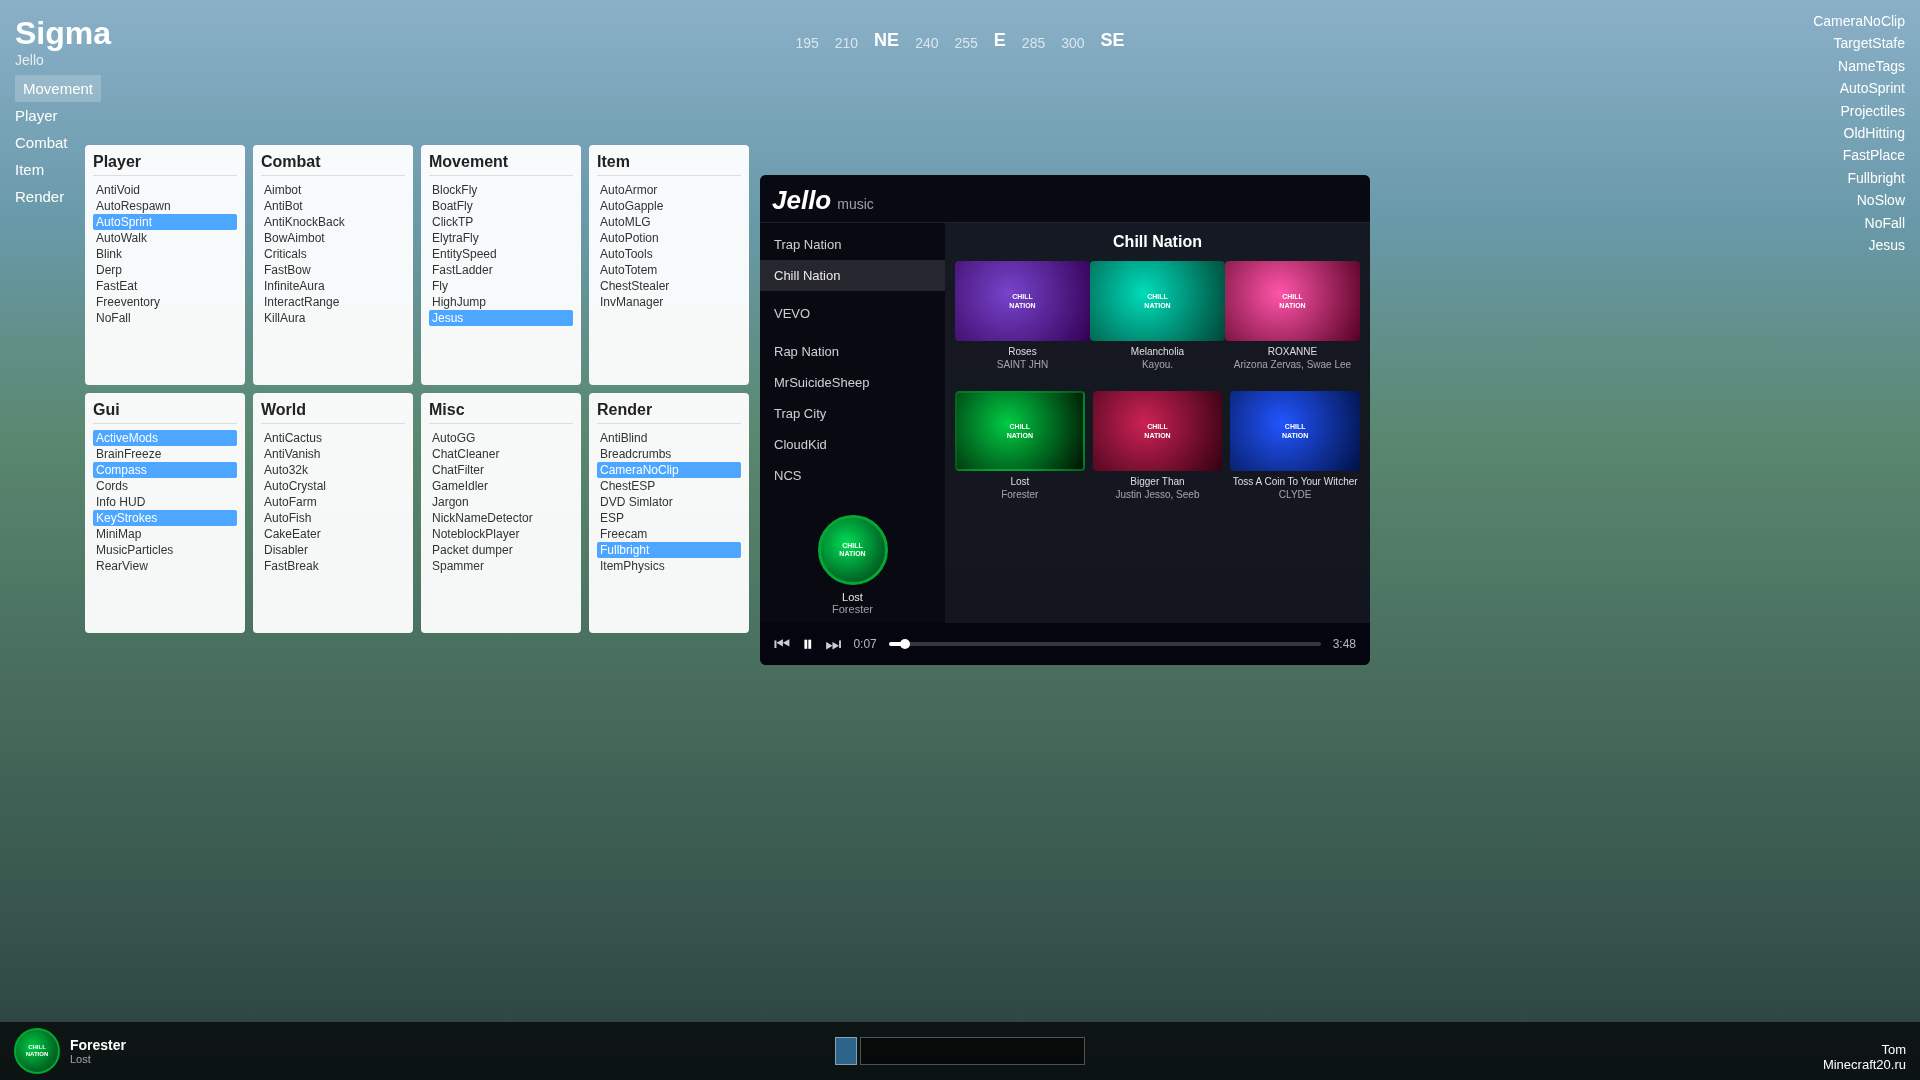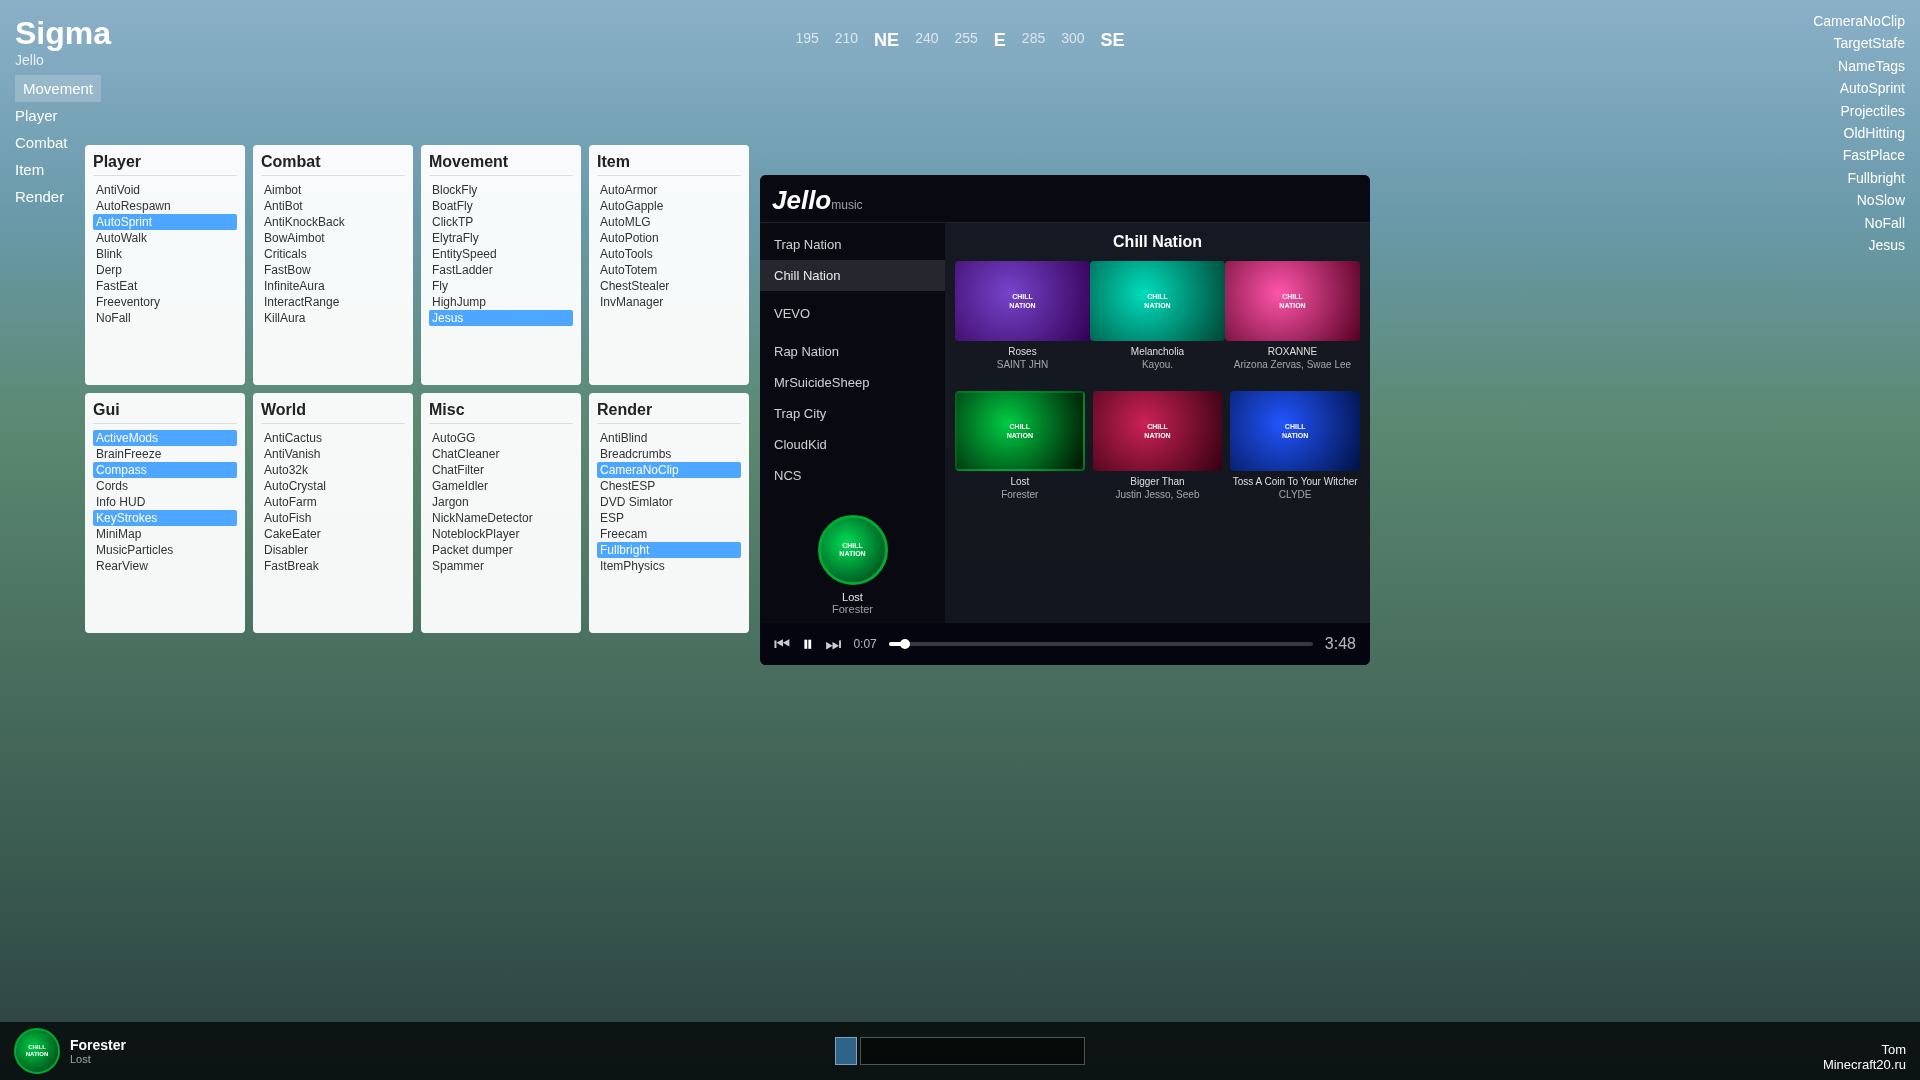--- a/index.html
+++ b/index.html
@@ -27,21 +27,21 @@
       z-index: 1;
     }
 
     
     .compass-bar {
       position: absolute;
       top: 30px;
       left: 50%;
       transform: translateX(-50%);
       display: flex;
-      align-items: flex-start;
+      align-items: flex-end;
       gap: 0;
       color: white;
       font-size: 14px;
     }
 
     .compass-direction {
       padding: 0 8px;
       color: rgba(255,255,255,0.7);
     }
     .compass-direction.main {
@@ -280,21 +280,21 @@
       <div class="menu-item">Freecam</div>
       <div class="menu-item active">Fullbright</div>
       <div class="menu-item">ItemPhysics</div>
     </div>
   </div>
 
   <div style="position:absolute;top:175px;left:760px;width:610px;background:rgba(15,15,25,0.93);border-radius:6px;overflow:hidden;color:white;">
 
     <div style="display:flex;align-items:baseline;padding:10px 12px 6px;background:rgba(8,8,18,0.95);border-bottom:1px solid rgba(255,255,255,0.1);">
       <span style="font-size:26px;font-weight:bold;font-style:italic;">Jello</span>
-      <span style="font-size:12px;color:rgba(255,255,255,0.6);">music</span>
+      <span style="font-size:14px;color:rgba(255,255,255,0.6);margin-left:6px;">music</span>
     </div>
 
     <div style="display:flex;height:400px;">
 
       <div style="width:185px;background:rgba(8,8,18,0.95);flex-shrink:0;padding:6px 0;">
         <div style="padding:8px 14px;font-size:13px;color:rgba(255,255,255,0.8);cursor:pointer;">Trap Nation</div>
         <div style="padding:8px 14px;font-size:13px;color:rgba(255,255,255,0.9);background:rgba(255,255,255,0.12);cursor:pointer;">Chill Nation</div>
         <div style="padding:15px 14px;font-size:13px;color:rgba(255,255,255,0.8);cursor:pointer;">VEVO</div>
         <div style="padding:8px 14px;font-size:13px;color:rgba(255,255,255,0.8);cursor:pointer;">Rap Nation</div>
         <div style="padding:8px 14px;font-size:13px;color:rgba(255,255,255,0.8);cursor:pointer;">MrSuicideSheep</div>
@@ -367,21 +367,21 @@
     <div style="background:rgba(5,5,15,0.98);padding:8px 14px;display:flex;align-items:center;gap:12px;">
       <button style="background:none;border:none;color:white;font-size:18px;cursor:pointer;opacity:0.8;">⏮</button>
       <button style="background:none;border:none;color:white;font-size:22px;cursor:pointer;">⏸</button>
       <button style="background:none;border:none;color:white;font-size:18px;cursor:pointer;opacity:0.8;">⏭</button>
       <span style="font-size:12px;color:rgba(255,255,255,0.7);">0:07</span>
       <div style="flex:1;height:4px;background:rgba(255,255,255,0.2);border-radius:2px;position:relative;">
         <div style="height:100%;width:4%;background:white;border-radius:2px;position:relative;">
           <div style="position:absolute;right:-4px;top:-3px;width:10px;height:10px;border-radius:50%;background:white;"></div>
         </div>
       </div>
-      <span style="font-size:16px;color:rgba(255,255,255,0.7);">3:48</span>
+      <span style="font-size:12px;color:rgba(255,255,255,0.7);">3:48</span>
     </div>
   </div>
 
   <div style="position:absolute;bottom:0;left:0;right:0;height:58px;background:rgba(0,0,0,0.7);display:flex;align-items:center;padding:0 14px;gap:10px;z-index:10;">
     <div style="width:46px;height:46px;border-radius:50%;background:radial-gradient(circle at 40% 40%, #00cc44, #003311);border:2px solid #00aa33;display:flex;align-items:center;justify-content:center;flex-shrink:0;">
       <div style="font-size:6px;font-weight:bold;color:white;text-align:center;line-height:1.2;">CHILL<br>NATION</div>
     </div>
     <div>
       <div style="font-size:14px;font-weight:bold;color:white;">Forester</div>
       <div style="font-size:11px;color:rgba(255,255,255,0.6);">Lost</div>

